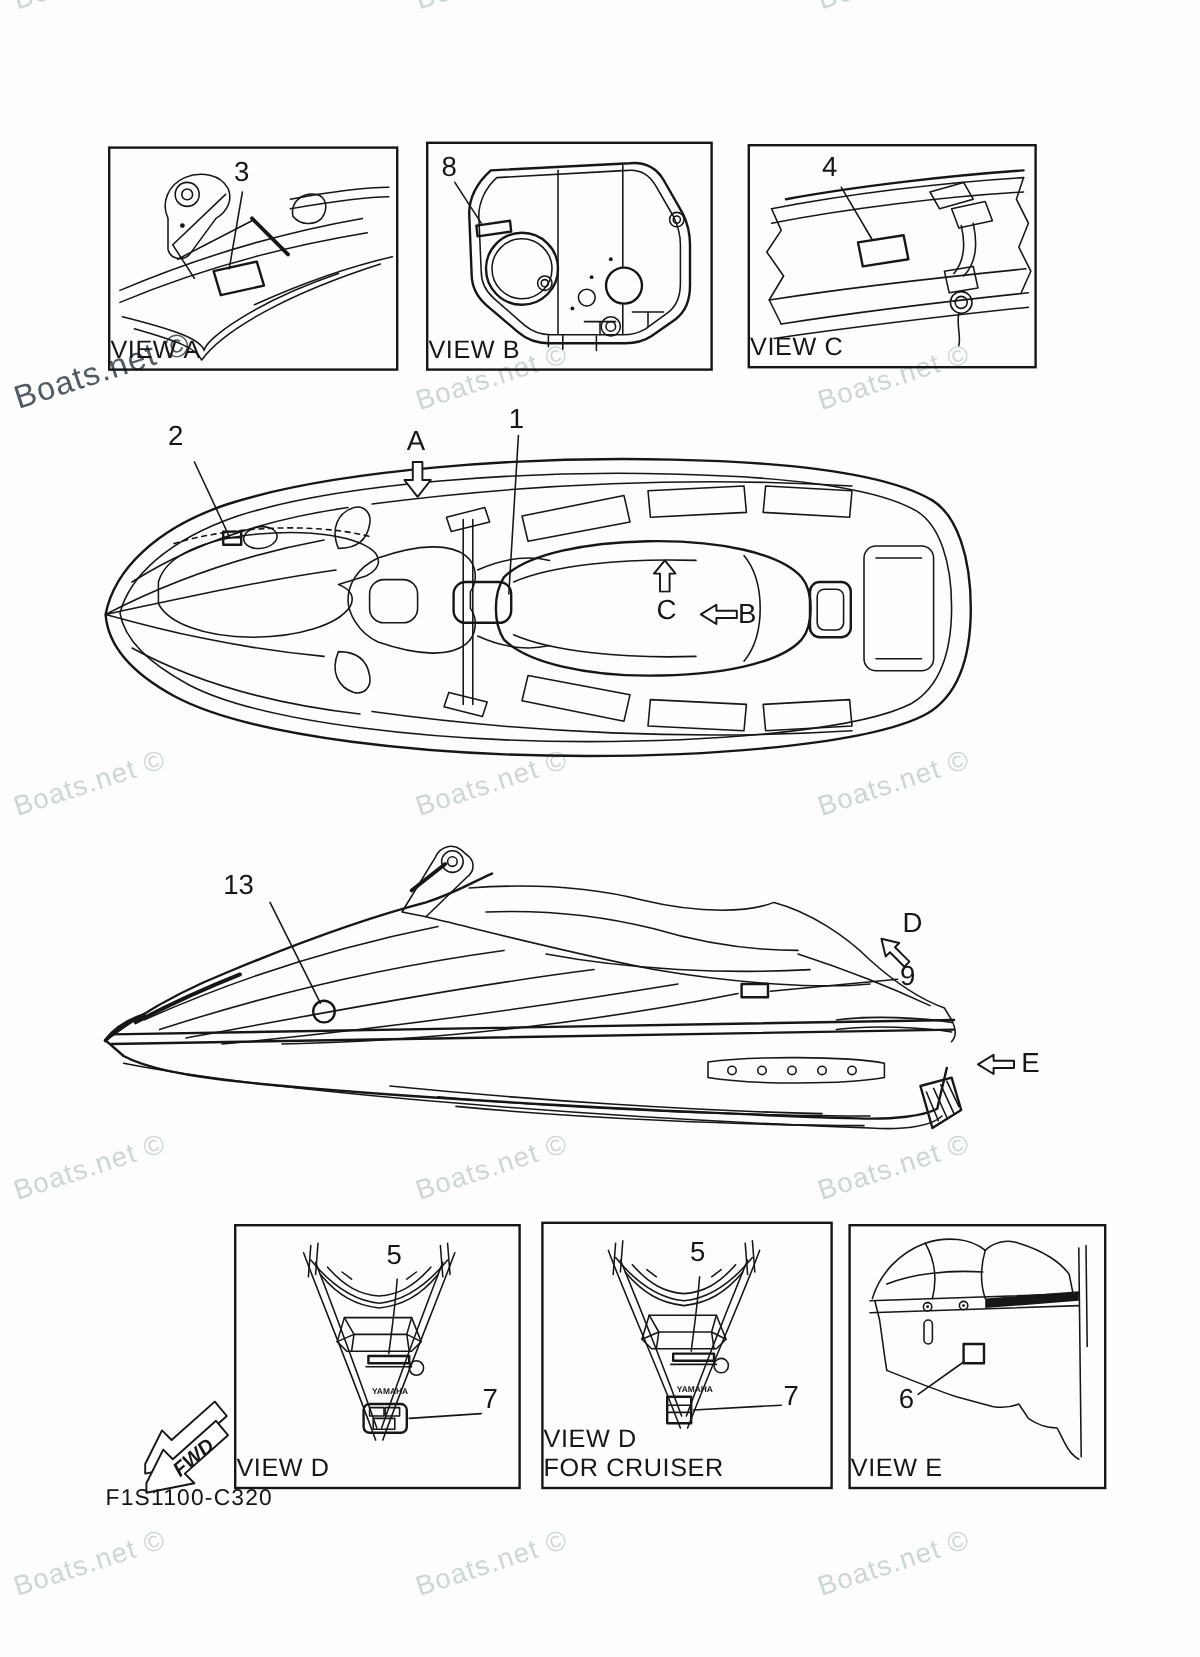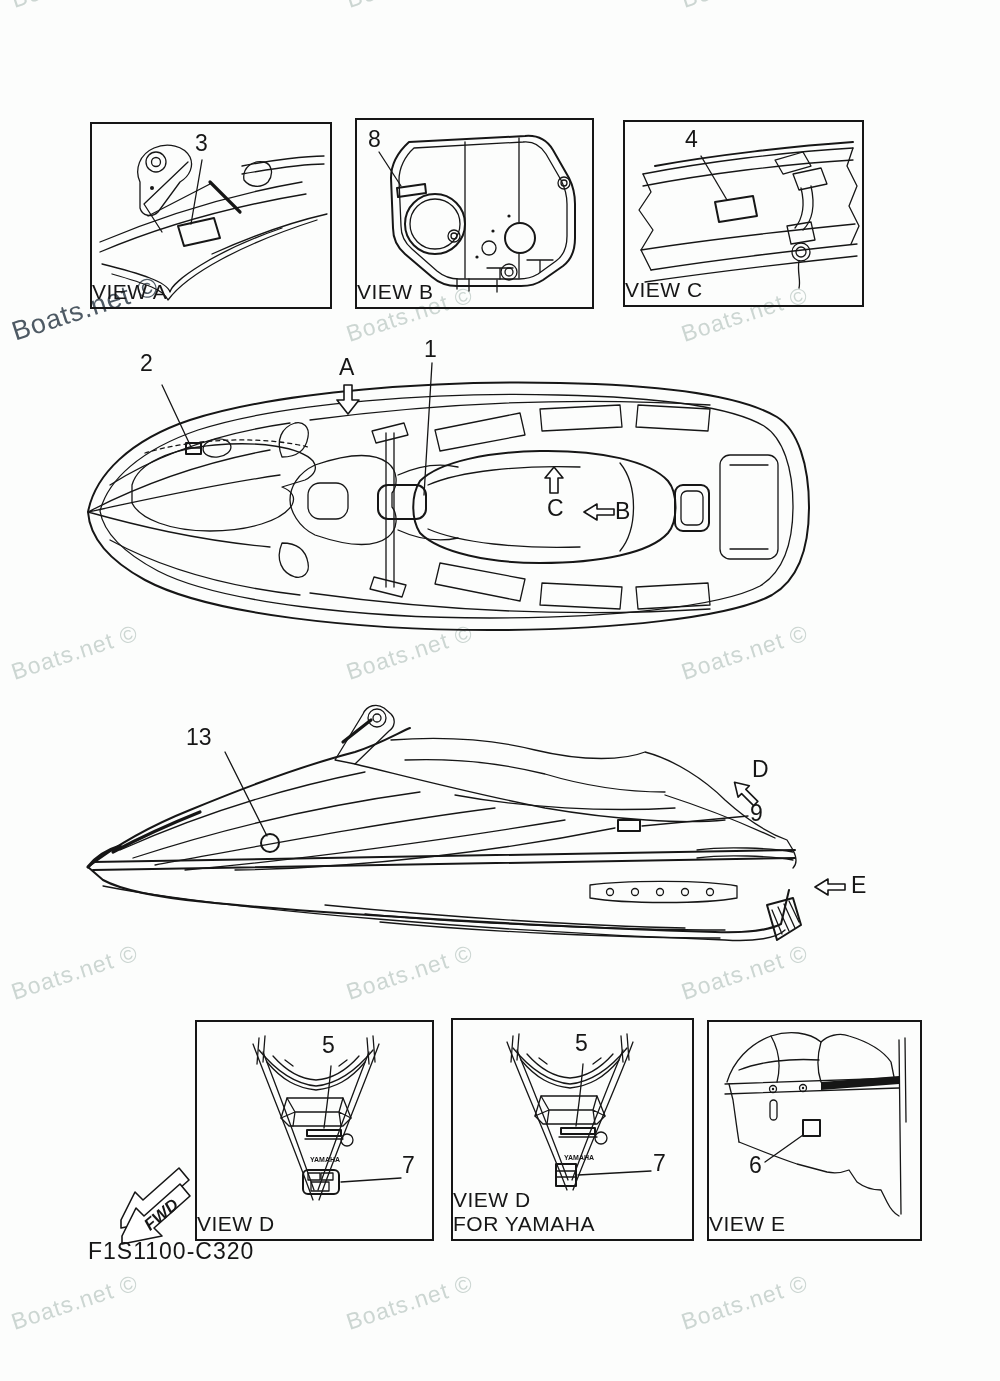--- a/index.html
+++ b/index.html
@@ -32,21 +32,21 @@
   .dirletter{position:absolute;font-size:23px;color:var(--ink,#161616);line-height:1;}
   .arrowicon{position:absolute;}
   svg .ln{fill:none;stroke:var(--ink,#161616);stroke-width:1.3;stroke-linecap:round;stroke-linejoin:round;}
   svg .ln2{fill:none;stroke:var(--ink,#161616);stroke-width:2;stroke-linecap:round;stroke-linejoin:round;}
   svg .ln3{fill:none;stroke:var(--ink,#161616);stroke-width:3.2;stroke-linecap:round;stroke-linejoin:round;}
   svg .fillink{fill:var(--ink,#161616);stroke:none;}
   svg .hollow{fill:#ffffff;stroke:var(--ink,#161616);stroke-width:1.6;stroke-linejoin:round;}
   svg .dash{stroke-dasharray:4 4;}
   #partcode{
     position:absolute;left:88px;top:1238px;
-    font-size:23px;letter-spacing:1px;color:var(--ink,#161616);
+    font-size:19px;letter-spacing:1px;color:var(--ink,#161616);
   }
 </style>
 </head>
 <body>
 
 <div id="page">
 
   <div class="wm" style="left:8px;top:-12px">Boats.net ©</div>
   <div class="wm" style="left:343px;top:-12px">Boats.net ©</div>
   <div class="wm" style="left:678px;top:-12px">Boats.net ©</div>
@@ -265,21 +265,21 @@
       <path class="ln" d="M 130,44 C 128,70 125,90 123,106"></path>
       <text x="111" y="140" font-size="7" font-weight="bold" class="fillink">YAMAHA</text>
       <rect class="ln2" x="103" y="144" width="20" height="22"></rect>
       <path class="ln" d="M 103,151 L 123,151 M 103,157 L 123,157"></path>
       <path class="ln" d="M 125,155 L 198,151"></path>
     </svg>
     <div class="callout" style="left:122px;top:12px">5</div>
     <div class="callout" style="left:200px;top:132px">7</div>
     <div class="viewlabel">
       <div>VIEW D</div>
-      <div>FOR YAMAHA</div>
+      <div>FOR CRUISER</div>
     </div>
   </div>
 
   <div class="box" style="left:707px;top:1020px;width:211px;height:217px">
     <svg width="211" height="217" viewBox="0 0 211 217">
       <path class="ln" d="M 18,60 C 24,40 40,22 62,14 C 80,8 100,10 112,20 C 118,14 130,10 140,14 C 160,20 175,30 182,40 L 186,60"></path>
       <path class="ln" d="M 62,14 C 70,28 72,44 68,60 M 112,20 C 108,34 108,48 112,60 M 30,48 C 50,40 80,36 110,38"></path>
       <path class="ln" d="M 16,62 L 190,56 M 16,72 L 190,66"></path>
       <path class="fillink" d="M 112,60 L 190,54 L 190,62 L 112,68 Z"></path>
       <circle class="ln" cx="64" cy="67" r="3.5"></circle>

